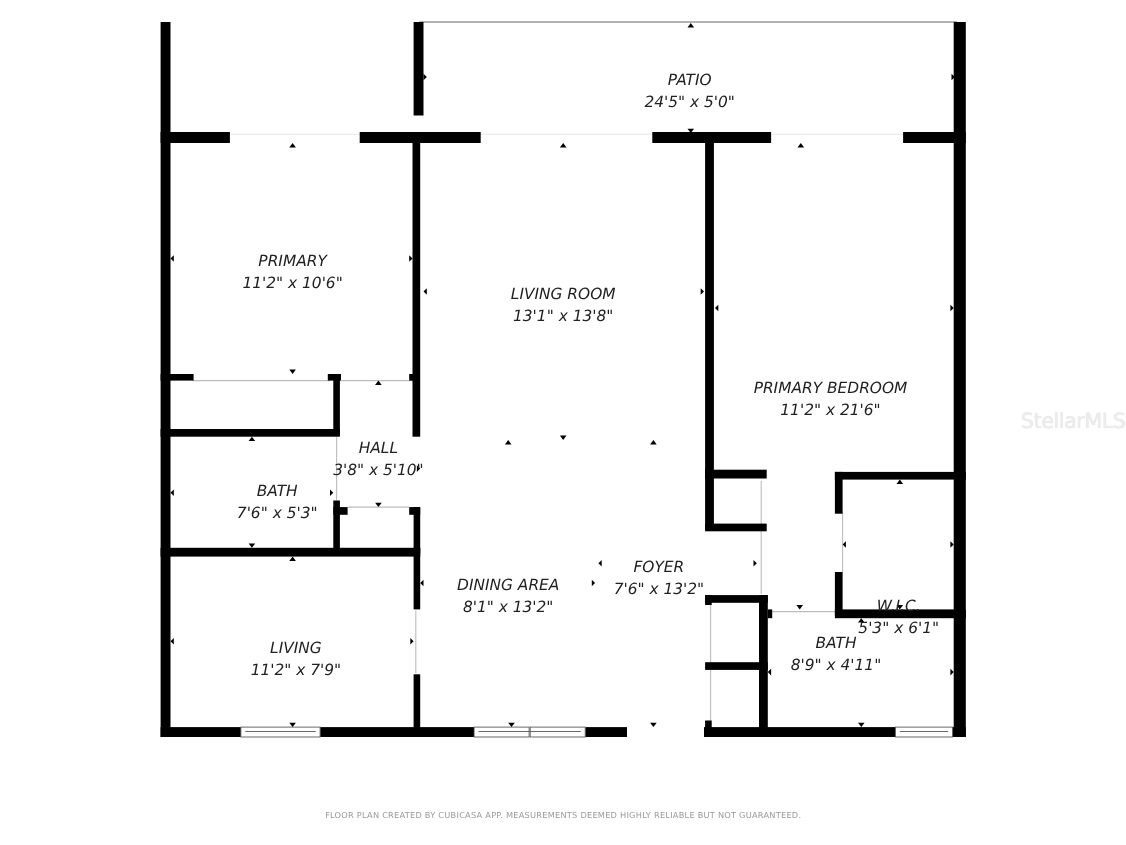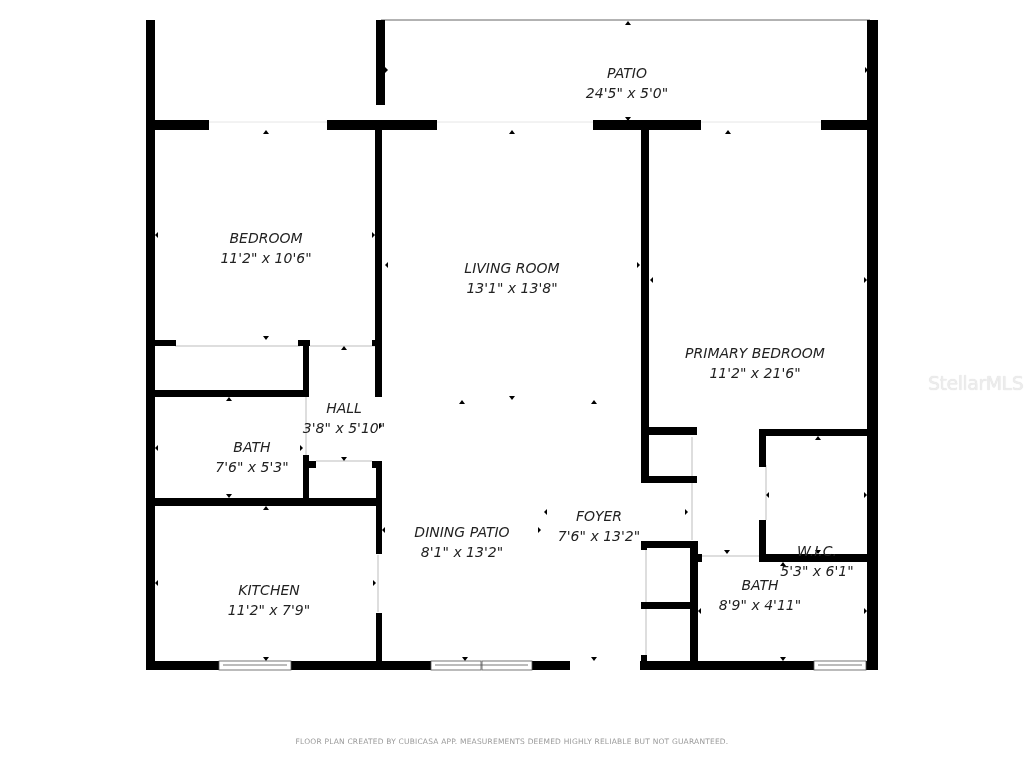--- a/index.html
+++ b/index.html
@@ -138,21 +138,21 @@
     <polygon points="867,611 864,608 864,614"></polygon>
     <polygon points="783,661 780,657 786,657"></polygon>
   </g>
 </svg>
 
 <div class="label" style="left:627px; top:63px;">
   <span class="name">PATIO</span>
   <span class="dim">24'5" x 5'0"</span>
 </div>
 <div class="label" style="left:266px; top:228px;">
-  <span class="name">BEDROOM</span>
+  <span class="name">PRIMARY</span>
   <span class="dim">11'2" x 10'6"</span>
 </div>
 <div class="label" style="left:512px; top:258px;">
   <span class="name">LIVING ROOM</span>
   <span class="dim">13'1" x 13'8"</span>
 </div>
 <div class="label" style="left:755px; top:295px;margin-top:48px;">
   <span class="name">PRIMARY BEDROOM</span>
   <span class="dim">11'2" x 21'6"</span>
 </div>
@@ -162,29 +162,29 @@
 </div>
 <div class="label" style="left:252px; top:437px;">
   <span class="name">BATH</span>
   <span class="dim">7'6" x 5'3"</span>
 </div>
 <div class="label" style="left:817px; top:504px;margin-top:37px;">
   <span class="name">W.I.C.</span>
   <span class="dim">5'3" x 6'1"</span>
 </div>
 <div class="label" style="left:462px; top:522px;">
-  <span class="name">DINING PATIO</span>
+  <span class="name">DINING AREA</span>
   <span class="dim">8'1" x 13'2"</span>
 </div>
 <div class="label" style="left:599px; top:506px;">
   <span class="name">FOYER</span>
   <span class="dim">7'6" x 13'2"</span>
 </div>
 <div class="label" style="left:269px; top:580px;">
-  <span class="name">KITCHEN</span>
+  <span class="name">LIVING</span>
   <span class="dim">11'2" x 7'9"</span>
 </div>
 <div class="label" style="left:760px; top:575px;">
   <span class="name">BATH</span>
   <span class="dim">8'9" x 4'11"</span>
 </div>
 
 <div class="watermark">StellarMLS</div>
 <div class="footer">FLOOR PLAN CREATED BY CUBICASA APP. MEASUREMENTS DEEMED HIGHLY RELIABLE BUT NOT GUARANTEED.</div>
 

